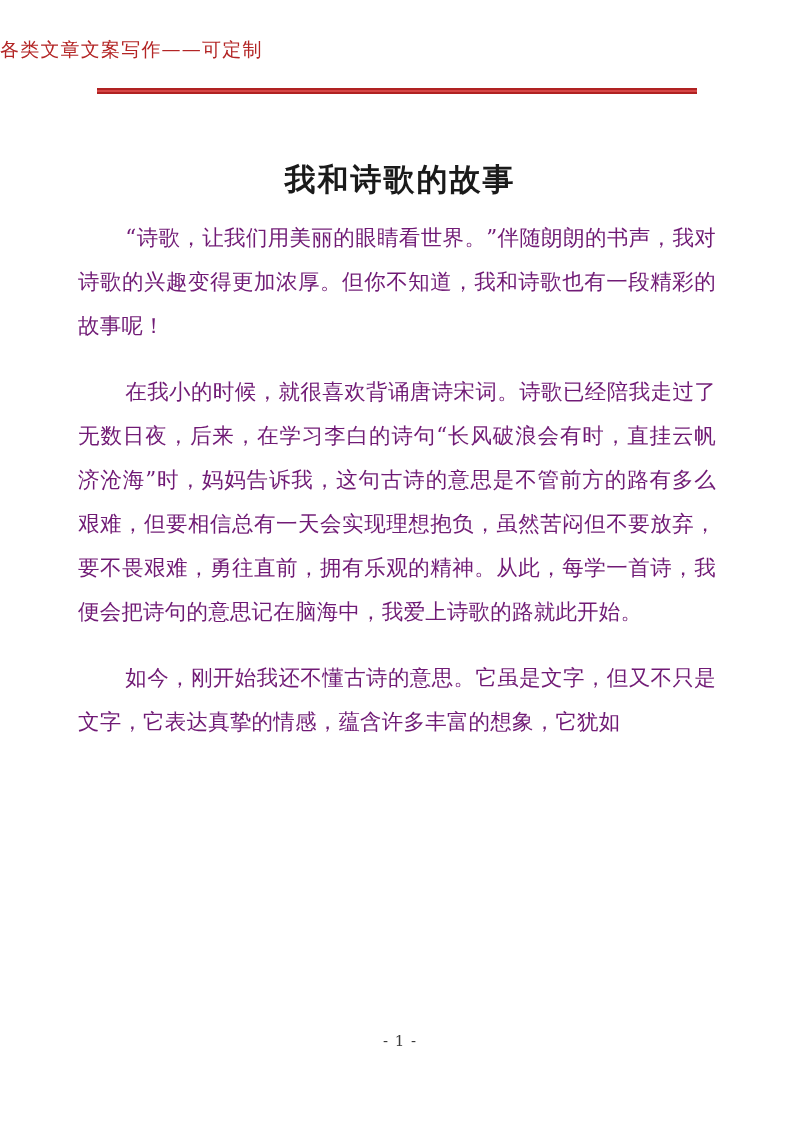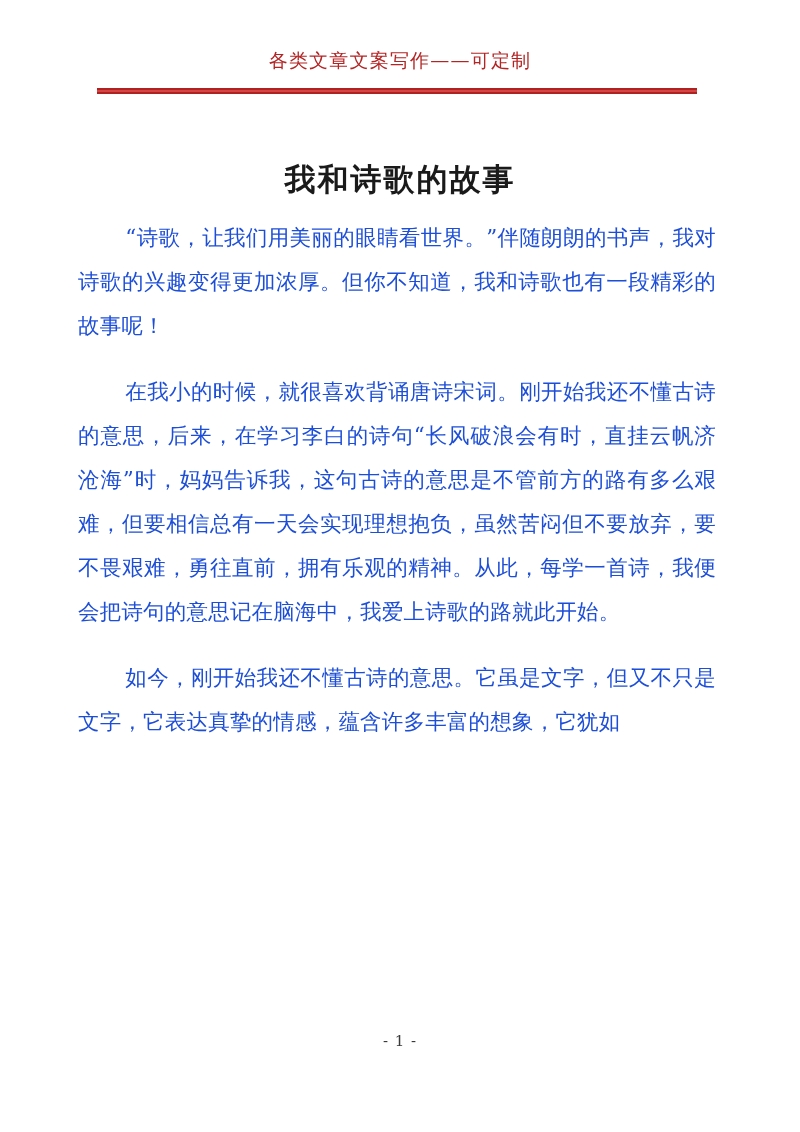--- a/index.html
+++ b/index.html
@@ -19,24 +19,23 @@
     position: relative;
     width: 800px;
     height: 1132px;
     background: #ffffff;
     box-sizing: border-box;
   }
 
   
   .doc-header {
     position: absolute;
-    top: 47px;
+    top: 36px;
     left: 0;
     width: 800px;
-    text-align: center;
   }
   .doc-header-text {
     display: inline-block;
     font-family: "DejaVu Serif", "Liberation Serif", serif;
     font-size: 19px;
     line-height: 26px;
     letter-spacing: 1.2px;
     color: #b32525;
     white-space: nowrap;
   }
@@ -72,21 +71,21 @@
     position: absolute;
     top: 216px;
     left: 78px;
     width: 638px;
   }
   .para {
     margin: 0 0 22px 0;
     font-family: "DejaVu Serif", "Liberation Serif", serif;
     font-size: 21.5px;
     line-height: 44px;
-    color: #1d4ed8;
+    color: #701a75;
     text-align: justify;
     text-justify: inter-ideograph;
     text-indent: 2.2em;
     letter-spacing: 0.2px;
     word-break: break-all;
   }
   .para:last-child {
     margin-bottom: 0;
   }
 
@@ -114,21 +113,21 @@
   <div class="doc-header">
     <span class="doc-header-text">各类文章文案写作——可定制</span>
   </div>
 
   <div class="header-rule"></div>
 
   <h1 class="doc-title">我和诗歌的故事</h1>
 
   <div class="doc-body">
     <p class="para">“诗歌，让我们用美丽的眼睛看世界。”伴随朗朗的书声，我对诗歌的兴趣变得更加浓厚。但你不知道，我和诗歌也有一段精彩的故事呢！</p>
-    <p class="para">在我小的时候，就很喜欢背诵唐诗宋词。刚开始我还不懂古诗的意思，后来，在学习李白的诗句“长风破浪会有时，直挂云帆济沧海”时，妈妈告诉我，这句古诗的意思是不管前方的路有多么艰难，但要相信总有一天会实现理想抱负，虽然苦闷但不要放弃，要不畏艰难，勇往直前，拥有乐观的精神。从此，每学一首诗，我便会把诗句的意思记在脑海中，我爱上诗歌的路就此开始。</p>
+    <p class="para">在我小的时候，就很喜欢背诵唐诗宋词。诗歌已经陪我走过了无数日夜，后来，在学习李白的诗句“长风破浪会有时，直挂云帆济沧海”时，妈妈告诉我，这句古诗的意思是不管前方的路有多么艰难，但要相信总有一天会实现理想抱负，虽然苦闷但不要放弃，要不畏艰难，勇往直前，拥有乐观的精神。从此，每学一首诗，我便会把诗句的意思记在脑海中，我爱上诗歌的路就此开始。</p>
     <p class="para">如今，刚开始我还不懂古诗的意思。它虽是文字，但又不只是文字，它表达真挚的情感，蕴含许多丰富的想象，它犹如</p>
   </div>
 
   <div class="doc-footer">
     <span class="page-number">- 1 -</span>
   </div>
 
 </div>
 
 </body></html>

